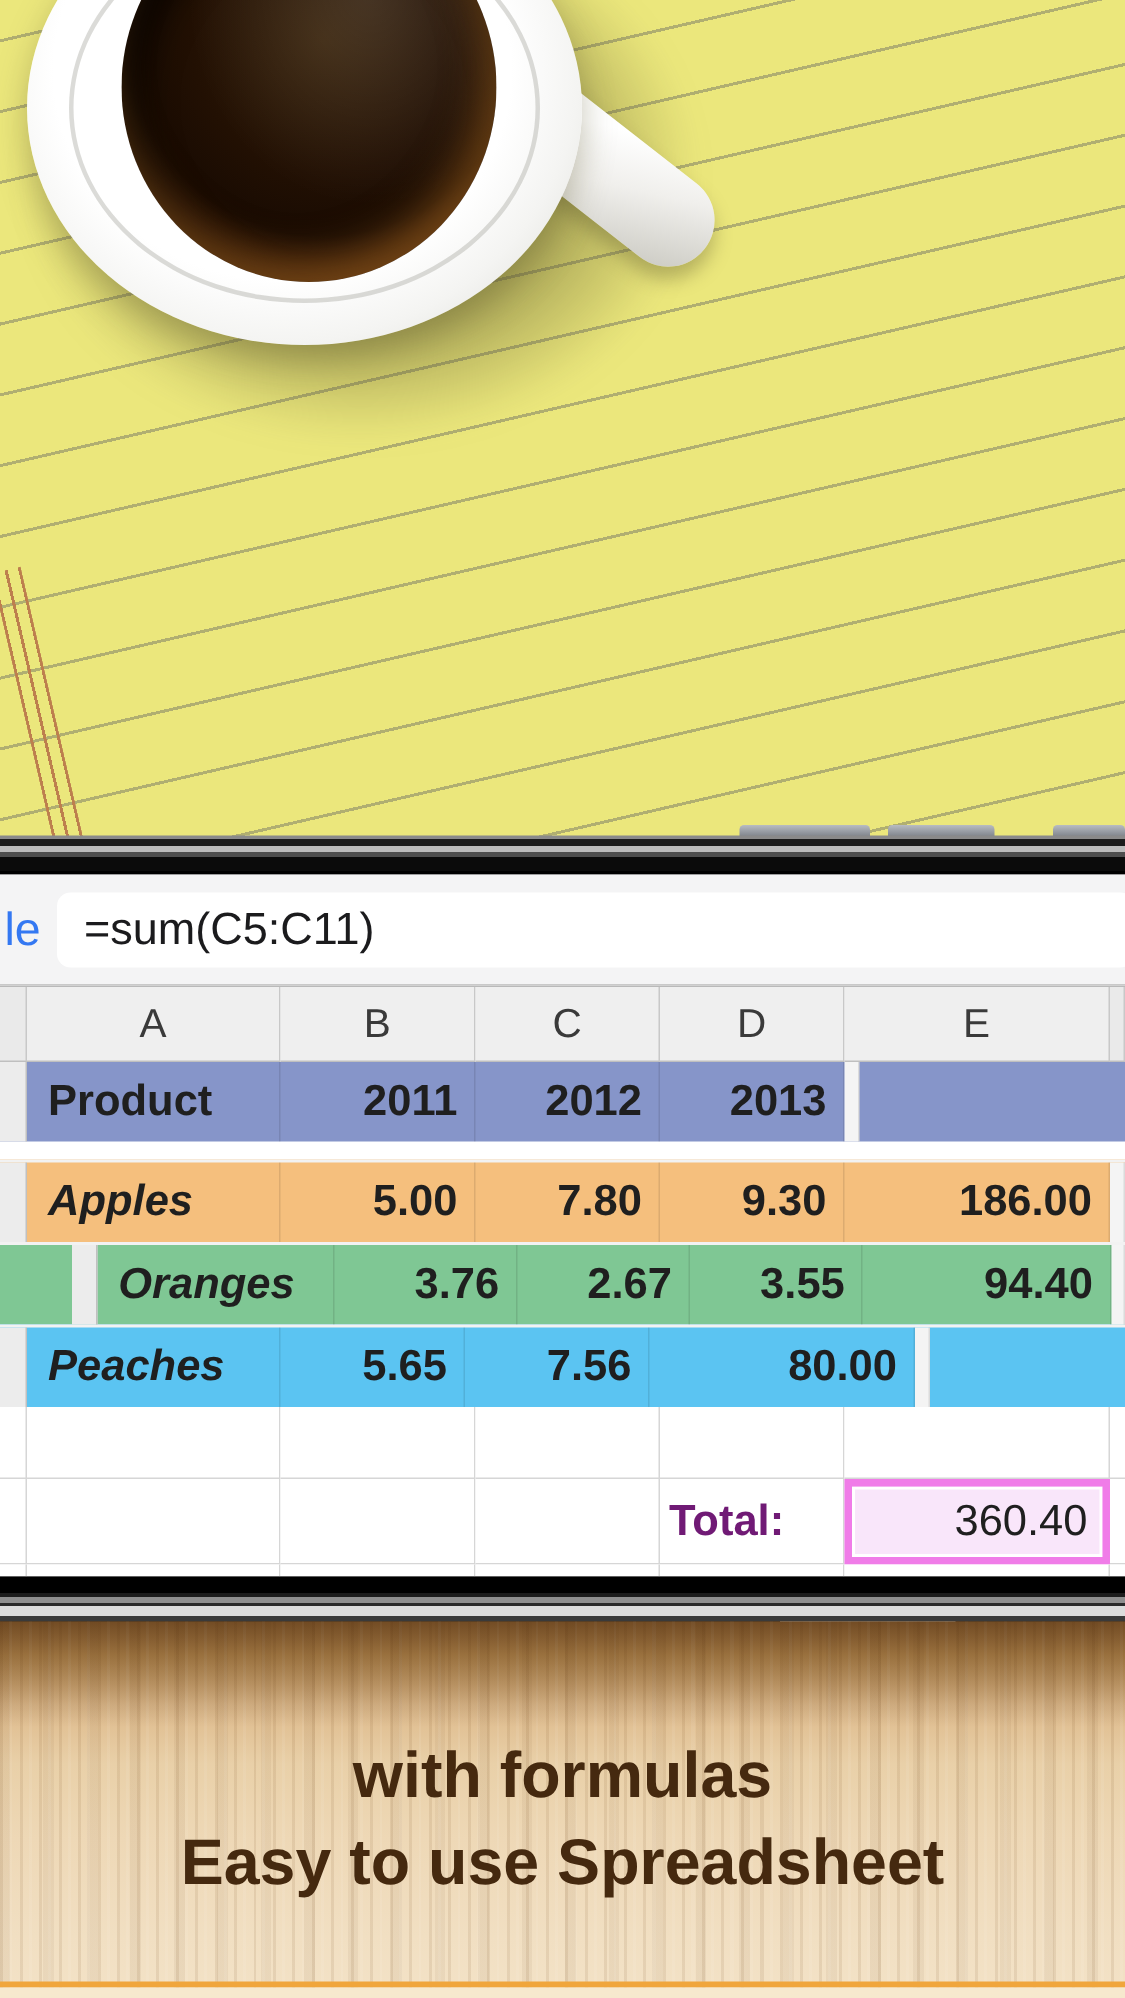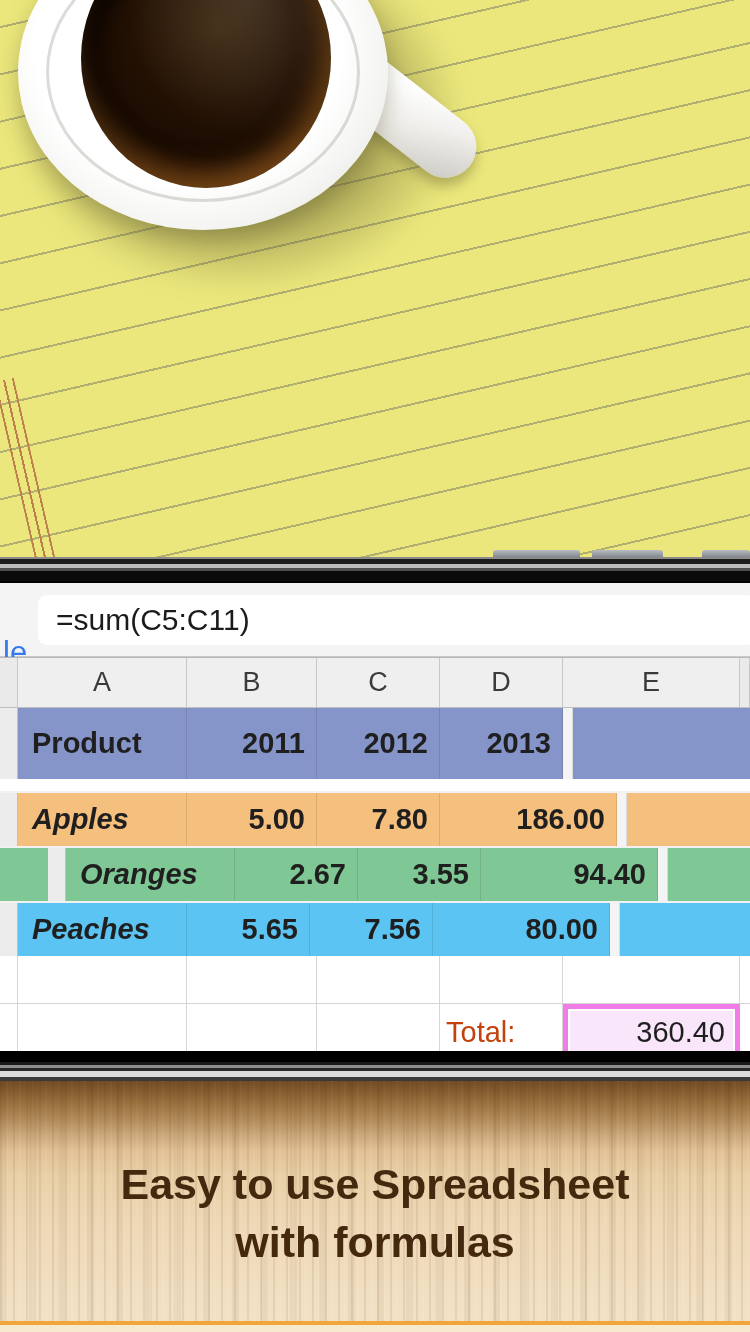--- a/index.html
+++ b/index.html
@@ -51,54 +51,54 @@
                     #8f8f8f 46% 58%, #2a2a2a 58% 66%, #dcdcdc 66% 88%, #3a3a3a 88% 100%); }
   .nub-bottom { position:absolute; left:520px; top:1081px; width:117px; height:8px;
          border-radius:0 0 3px 3px; background:linear-gradient(#c7ccd2,#949aa2); }
 
   
   .screen { position:absolute; left:0; top:583px; width:750px; height:468px;
          background:#fff; overflow:hidden; }
   .toolbar { position:absolute; left:0; top:0; width:750px; height:74px;
          background:#f4f4f5; border-bottom:1px solid #c9c9c9; }
   .toolbar-btn { position:absolute; left:3px; top:0; height:74px; display:flex;
-         align-items:center; color:#3478f2; font-size:31px;margin-top:33px; }
+         align-items:center; color:#3478f2; font-size:31px; }
   .formula-input { position:absolute; left:38px; top:12px; width:718px; height:50px;
          background:#fff; border-radius:9px; display:flex; align-items:center;
          padding-left:18px; font-size:30px; color:#1b1b1d; }
 
   .sheet { position:absolute; left:0; top:74px; width:750px; }
   .row { display:flex; width:750px; }
   .cell { height:100%; border-right:1px solid #d6d6d6; border-bottom:1px solid #d6d6d6;
           display:flex; align-items:center; font-size:29px; color:#1f1f1f; overflow:hidden; }
   .c-sliver{ width:18px; } .c-a{ width:169px; } .c-b{ width:130px; }
   .c-c{ width:123px; } .c-d{ width:123px; } .c-e{ width:177px; } .c-f{ width:10px; border-right:none; }
   .al{ justify-content:flex-start; padding-left:14px; }
   .ar{ justify-content:flex-end; padding-right:11px; }
   .ae{ justify-content:flex-start; padding-left:6px; }
 
   .row-letters { height:51px; background:#efefef; border-top:1px solid #b9b9b9; }
   .row-letters .cell { border-right:1px solid #c8c8c8; border-bottom:1px solid #bfbfbf;
           justify-content:center; color:#3a3a3a; font-size:27px; background:#efefef; }
   .row-letters .c-sliver, .row-letters .c-f { background:#eaeaea; }
 
-  .row-colored { height:71px; }
+  .row-colored { height:53px; }
   .row-colored .cell { border-right:1px solid rgba(0,0,0,0.10); border-bottom:none;
           font-weight:bold; }
   .row-colored .c-sliver { background:#ececec !important; border-right:1px solid #c0c0c0; }
   .row-colored .c-f { background:#f4f4f4 !important; }
   .row-sep { border-top:2px solid #f2f2f2; height:55px; }
   .name-cell { font-weight:bold; font-style:italic; }
   .num-cell { font-weight:normal; }
 
   .row-empty { height:48px; } .row-total { height:57px; } .row-partial { height:23px; }
   .row-empty .cell, .row-total .cell, .row-partial .cell { background:#fff; }
   .row-partial .cell { border-bottom:none; }
 
-  .total-label { color:#c2410c; font-weight:normal; }
+  .total-label { color:#701a75; font-weight:bold; }
   .cell-selected { border:5px solid #f07ce8 !important; background:#f9e6fa !important;
           box-shadow:inset 0 0 0 2px #ffffff; justify-content:flex-end; padding-right:10px; }
 
   
   .wood { position:absolute; left:0; top:1081px; width:750px; height:251px;
          background:linear-gradient(to bottom, #a8763e 0px, #c79757 22px, #ddb98a 55px,
                     #e9d0a8 95px, #eed8b6 145px, #f1dfc2 210px, #f3e2c6 251px); }
   .wood-grain { position:absolute; inset:0;
          background:
            repeating-linear-gradient(90deg, rgba(110,65,20,0.10) 0 2px, transparent 2px 6px,
@@ -157,27 +157,29 @@
         <div class="cell c-c ar">2012</div>
         <div class="cell c-d ar">2013</div>
         <div class="cell c-f"></div>
       </div>
 
       <div class="row row-colored row-sep data-row" style="background: rgb(245, 191, 125); margin-top: 12px;">
         <div class="cell c-sliver"></div>
         <div class="cell c-a al name-cell">Apples</div>
         <div class="cell c-b ar num-cell">5.00</div>
         <div class="cell c-c ar num-cell">7.80</div>
+        <div class="cell c-d ar num-cell">9.30</div>
         <div class="cell c-e ar num-cell">186.00</div>
         <div class="cell c-f"></div>
       </div>
 
       <div class="row row-colored row-sep data-row" style="background: rgb(127, 199, 148); padding-left: 48px;">
         <div class="cell c-sliver"></div>
         <div class="cell c-a al name-cell">Oranges</div>
+        <div class="cell c-b ar num-cell">3.76</div>
         <div class="cell c-c ar num-cell">2.67</div>
         <div class="cell c-d ar num-cell">3.55</div>
         <div class="cell c-e ar num-cell">94.40</div>
         <div class="cell c-f"></div>
       </div>
 
       <div class="row row-colored row-sep data-row" style="background: rgb(91, 196, 242);">
         <div class="cell c-sliver"></div>
         <div class="cell c-a al name-cell">Peaches</div>
         <div class="cell c-c ar num-cell">5.65</div>
@@ -219,20 +221,20 @@
     </div>
   </div>
 
   <div class="bezel-bottom"></div>
   <div class="nub-bottom"></div>
 
   <div class="wood">
     <div class="wood-grain"></div>
     <div class="wood-shadow"></div>
     <div class="caption">
+      <div>with formulas</div>
       <div>Easy to use Spreadsheet</div>
-      <div>with formulas</div>
     </div>
     <div class="wood-line"></div>
     <div class="wood-foot"></div>
   </div>
 
 </div>
 
 </body></html>

